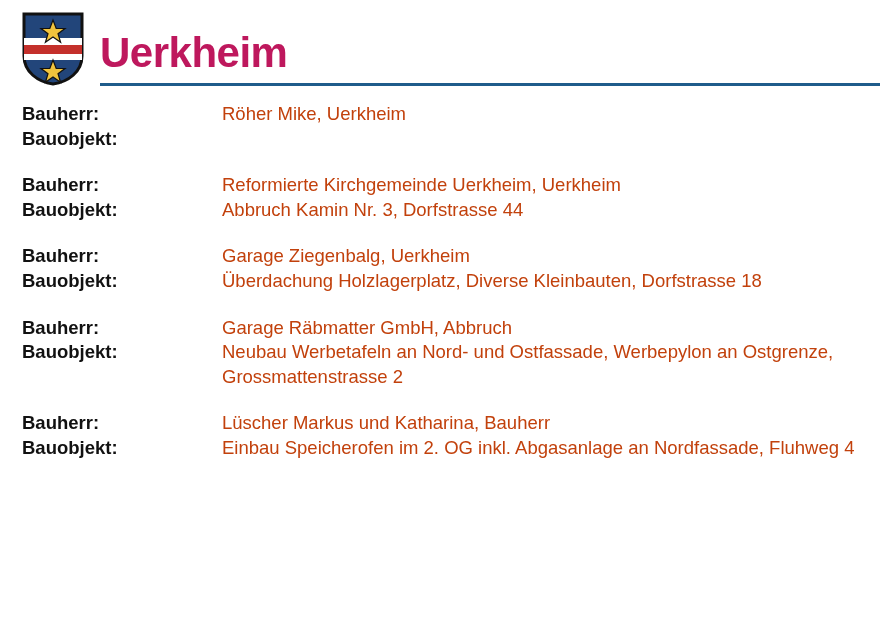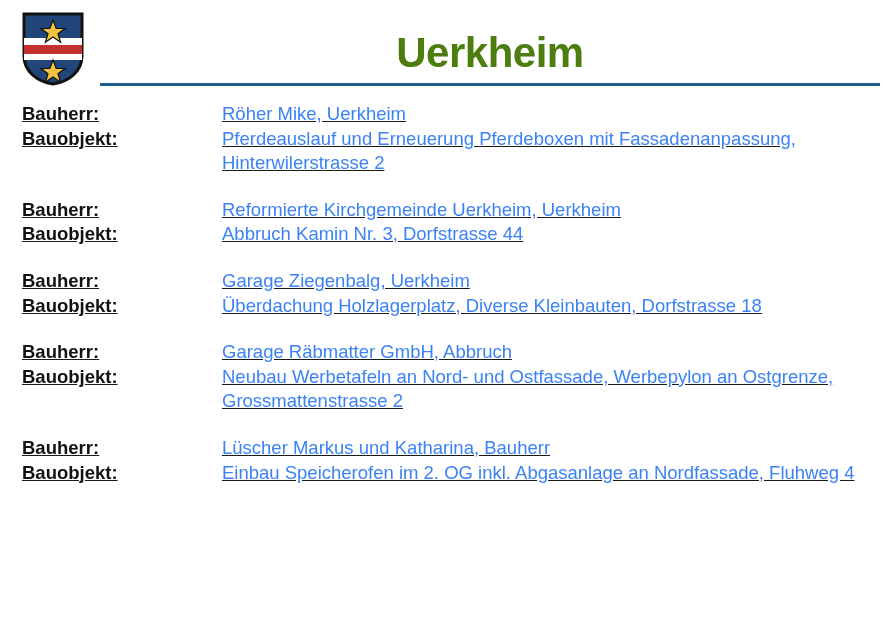--- a/index.html
+++ b/index.html
@@ -46,23 +46,22 @@
     display: flex;
     flex-direction: column;
     justify-content: flex-end;
     height: 74px;
   }
   .title {
     font-size: 42px;
     font-weight: bold;
     letter-spacing: -0.5px;
     line-height: 1.05;
-    color: #4d7c0f;
+    color: #be185d;
     padding-bottom: 8px;
-    text-align: center;
   }
   .rule {
     height: 3px;
     background: #1f5c8b;
     width: 100%;
   }
 
   
   .entries {
     margin-top: 16px;
@@ -71,33 +70,32 @@
   .entry {
     margin-bottom: 22px;
   }
   .entry:last-child {
     margin-bottom: 0;
   }
   .row {
     display: flex;
     align-items: flex-start;
     line-height: 1.33;
-    text-decoration: underline;
   }
   .label {
     flex: 0 0 200px;
     font-size: 18.5px;
     font-weight: bold;
     color: #111111;
     white-space: nowrap;
   }
   .value {
     flex: 1 1 auto;
     font-size: 18.5px;
-    color: #3b82f6;
+    color: #c2410c;
   }
 </style>
 </head>
 <body>
 
 <div class="page">
 
   <div class="header">
     <div class="crest">
       <svg width="62" height="74" viewBox="0 0 62 74" xmlns="http://www.w3.org/2000/svg">
@@ -117,21 +115,20 @@
 
   <div class="entries">
 
     <div class="entry">
       <div class="row">
         <div class="label">Bauherr:</div>
         <div class="value">Röher Mike, Uerkheim</div>
       </div>
       <div class="row">
         <div class="label">Bauobjekt:</div>
-        <div class="value">Pferdeauslauf und Erneuerung Pferdeboxen mit Fassadenanpassung, Hinterwilerstrasse 2</div>
       </div>
     </div>
 
     <div class="entry">
       <div class="row">
         <div class="label">Bauherr:</div>
         <div class="value">Reformierte Kirchgemeinde Uerkheim, Uerkheim</div>
       </div>
       <div class="row">
         <div class="label">Bauobjekt:</div>

